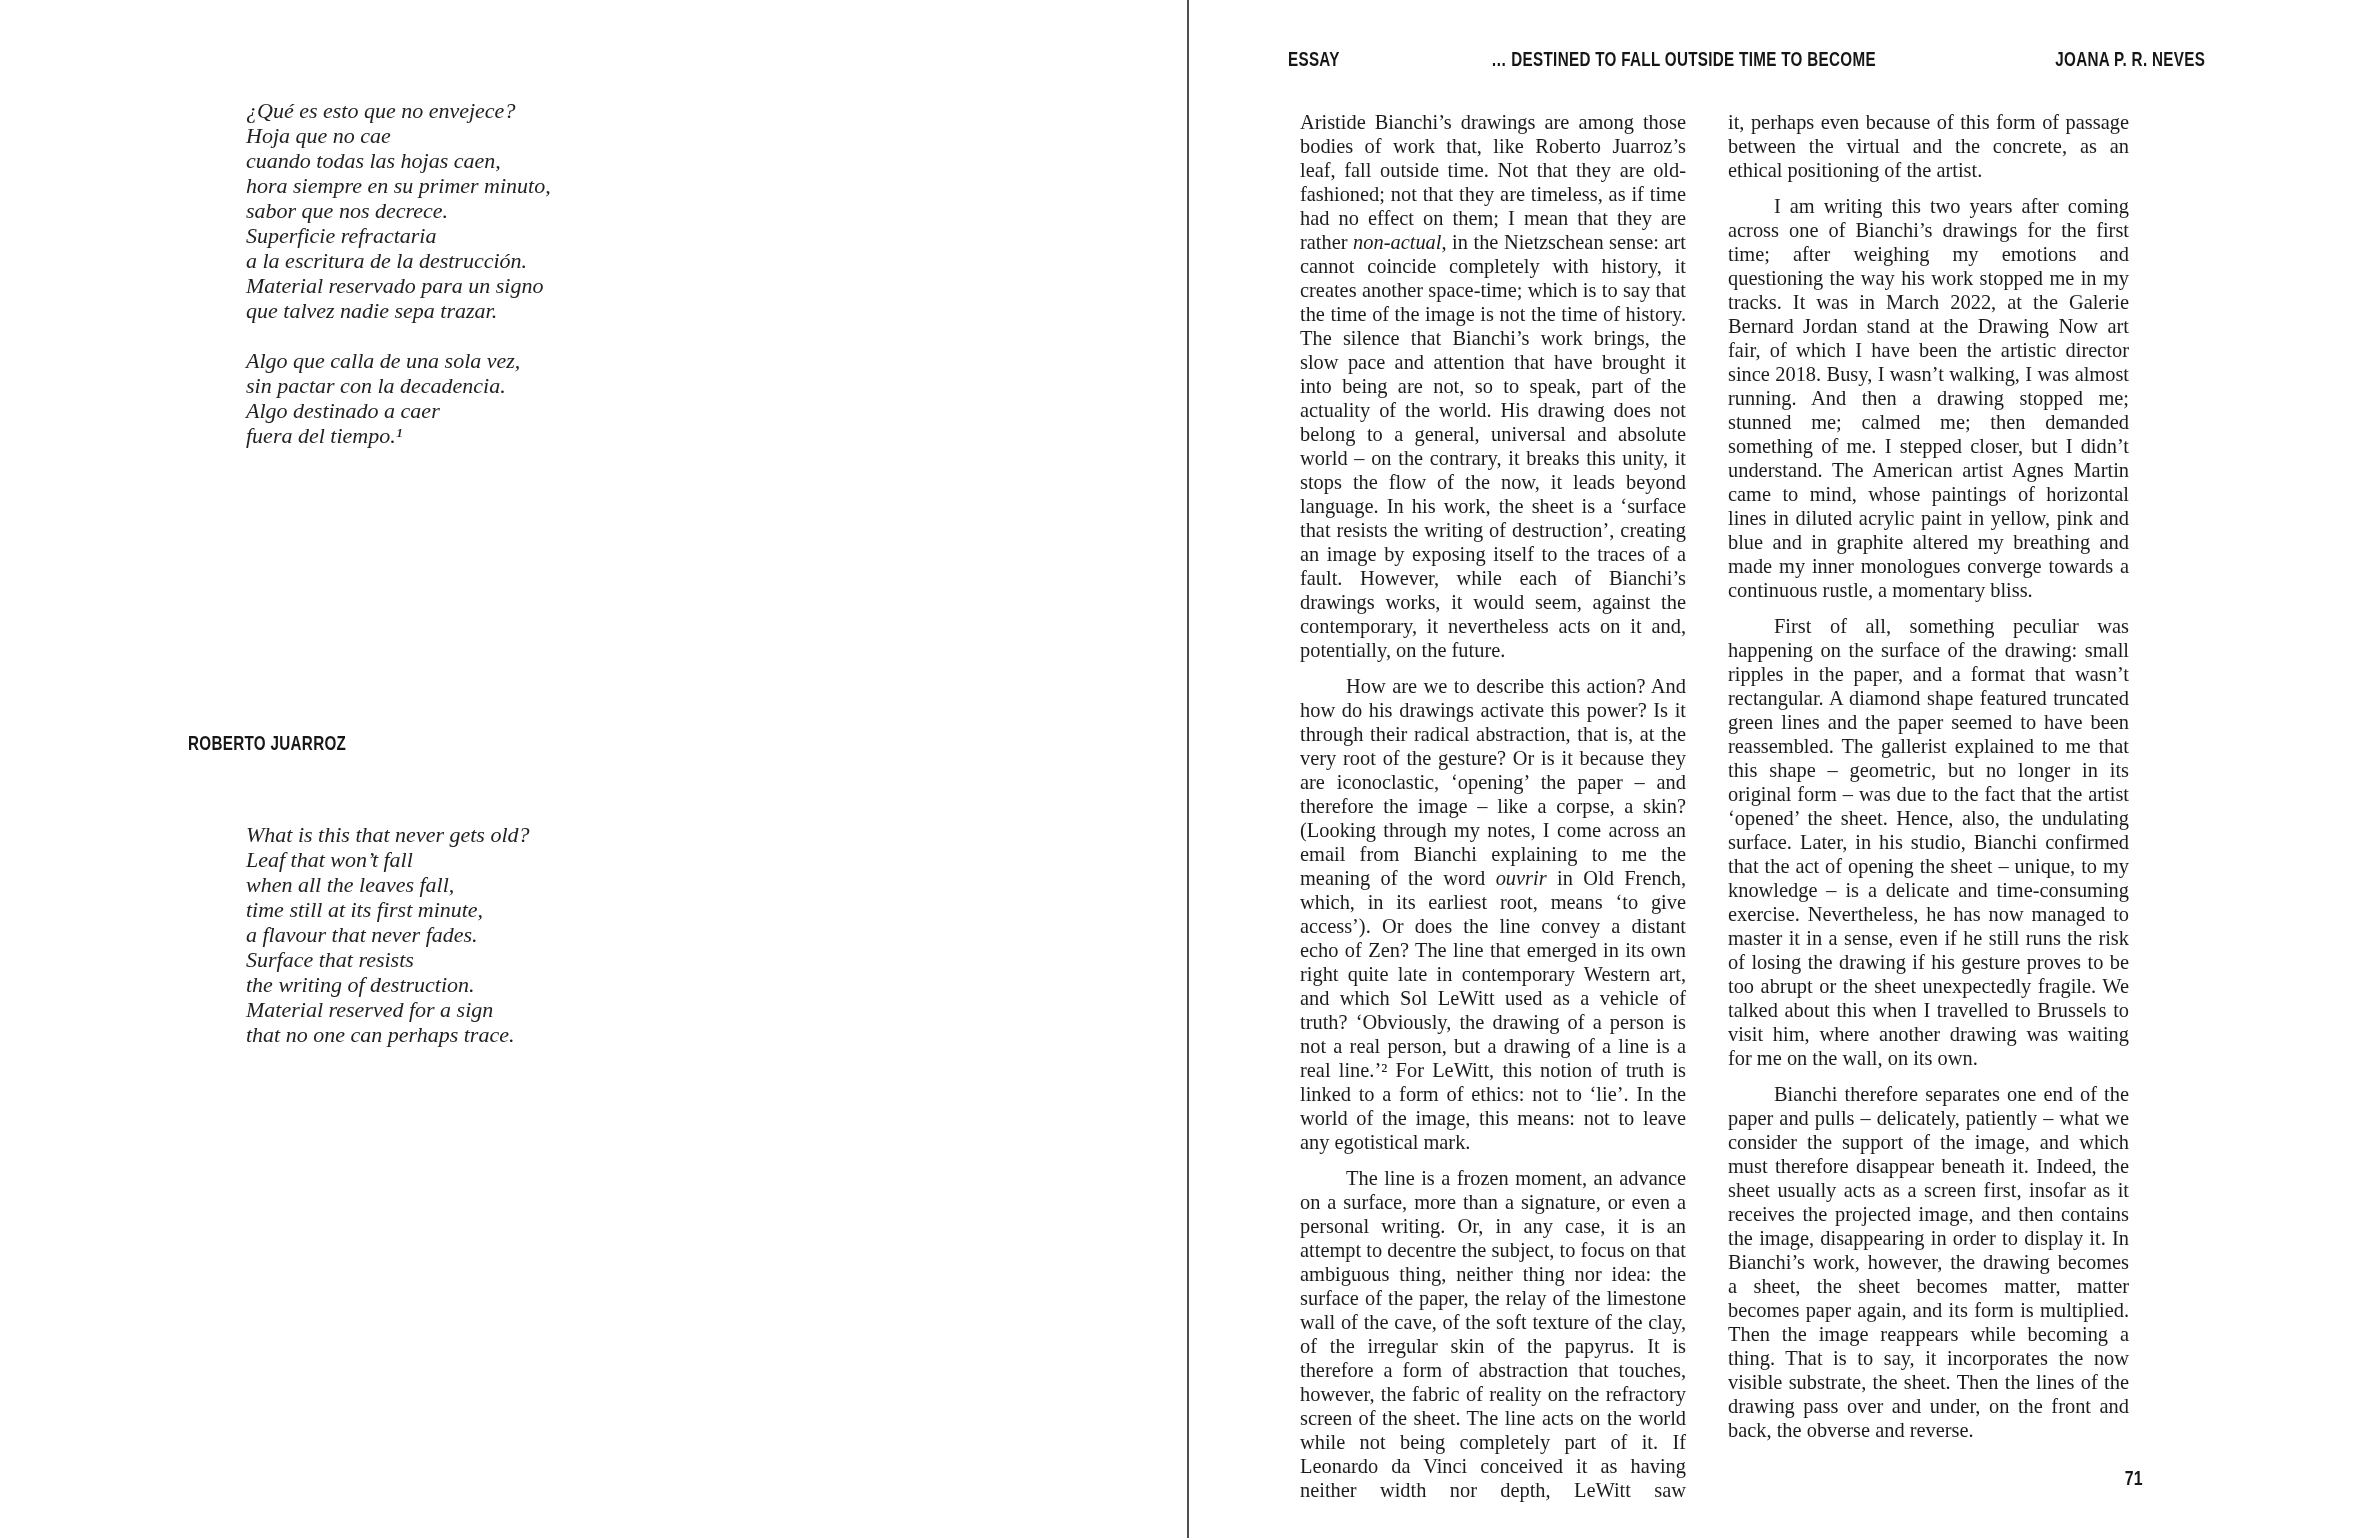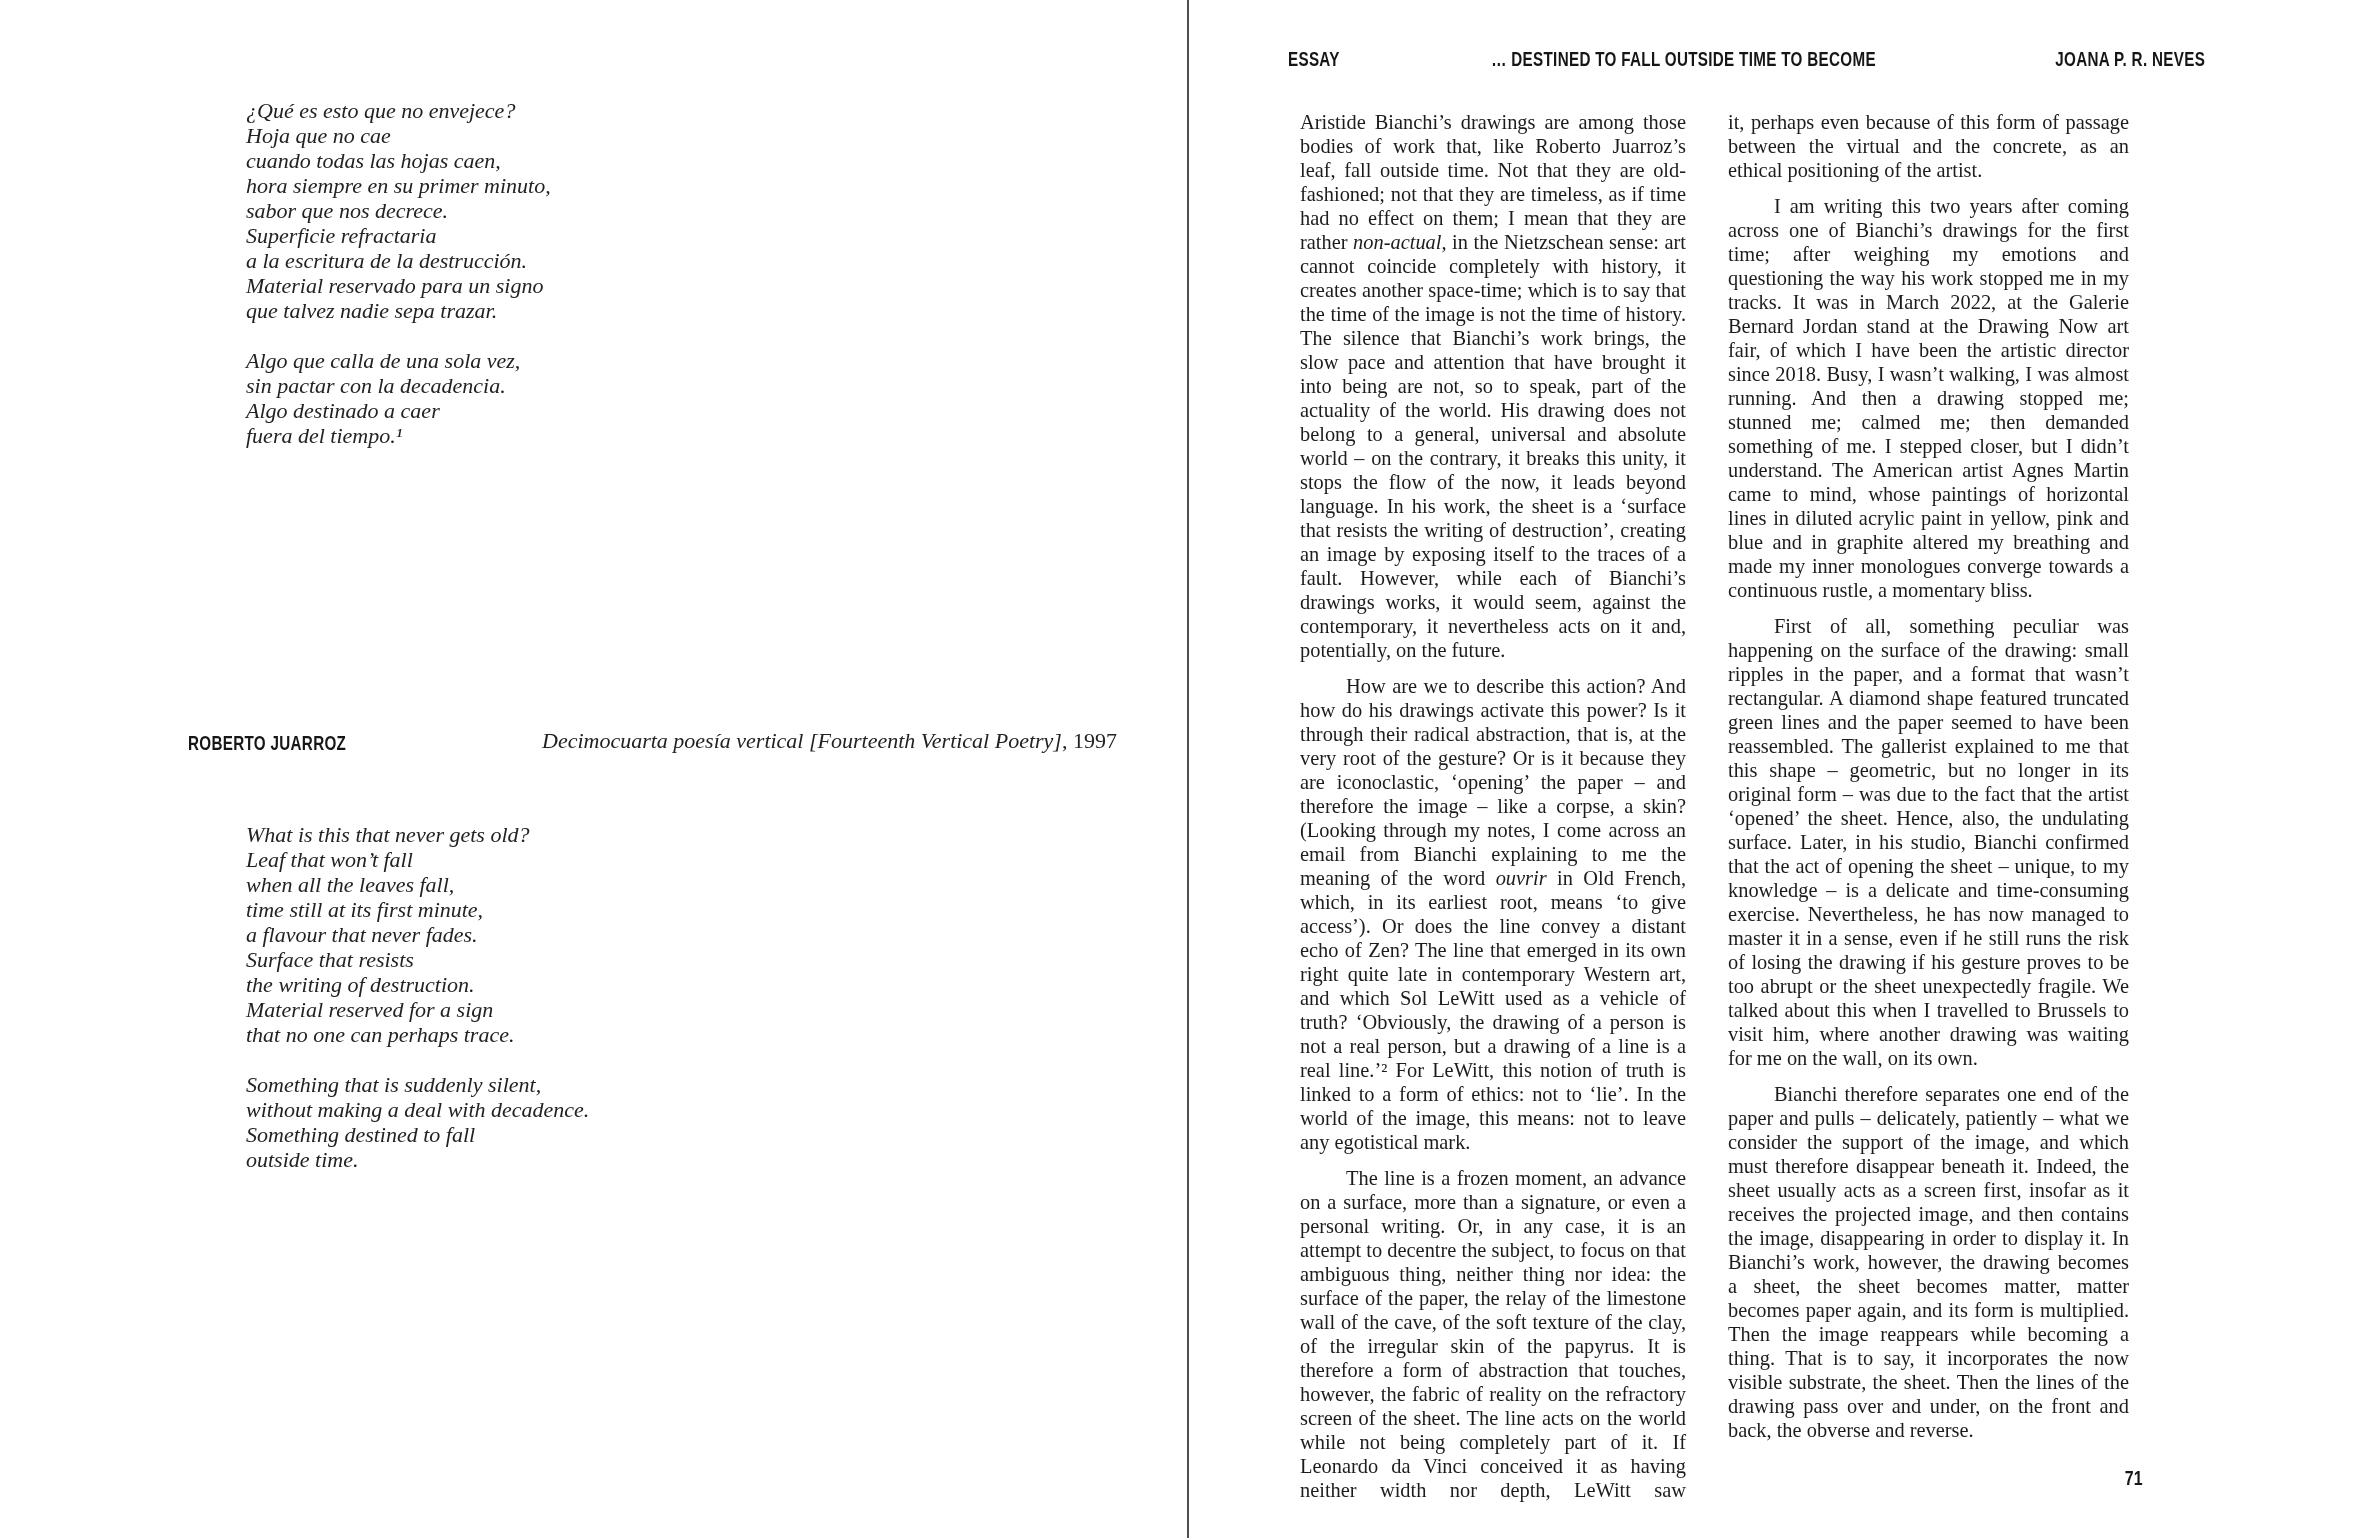--- a/index.html
+++ b/index.html
@@ -74,40 +74,33 @@
         <div class="stanza">
           <div class="poem-line">Algo que calla de una sola vez,</div>
           <div class="poem-line">sin pactar con la decadencia.</div>
           <div class="poem-line">Algo destinado a caer</div>
           <div class="poem-line">fuera del tiempo.¹</div>
         </div>
       </div>
 
     <div class="attribution">
       <span class="condensed attr-author">ROBERTO JUARROZ</span>
-      <span class="work-title"><em>Decimocuarta poesía vertical [Fourteenth Vertical Poetry]</em><span class="year">, 1997</span></span>
     </div>
 
     <div class="poem poem-en">
         <div class="stanza">
           <div class="poem-line">What is this that never gets old?</div>
           <div class="poem-line">Leaf that won’t fall</div>
           <div class="poem-line">when all the leaves fall,</div>
           <div class="poem-line">time still at its first minute,</div>
           <div class="poem-line">a flavour that never fades.</div>
           <div class="poem-line">Surface that resists</div>
           <div class="poem-line">the writing of destruction.</div>
           <div class="poem-line">Material reserved for a sign</div>
           <div class="poem-line">that no one can perhaps trace.</div>
-        </div>
-        <div class="stanza">
-          <div class="poem-line">Something that is suddenly silent,</div>
-          <div class="poem-line">without making a deal with decadence.</div>
-          <div class="poem-line">Something destined to fall</div>
-          <div class="poem-line">outside time.</div>
         </div>
       </div>
   </section>
 
   <section>
     <header class="essay-header">
       <span class="condensed h-left">ESSAY</span>
       <span class="condensed h-center">… DESTINED TO FALL OUTSIDE TIME TO BECOME</span>
       <span class="condensed h-right">JOANA P. R. NEVES</span>
     </header>

